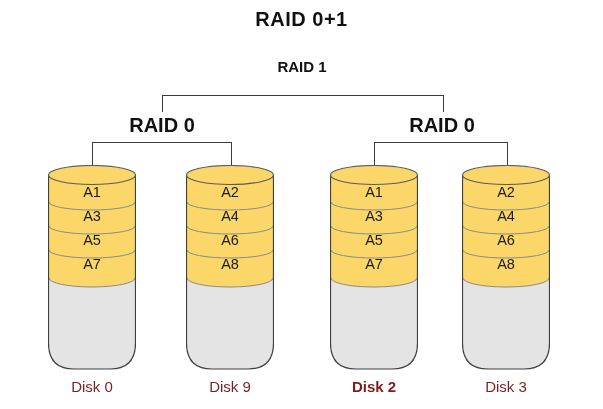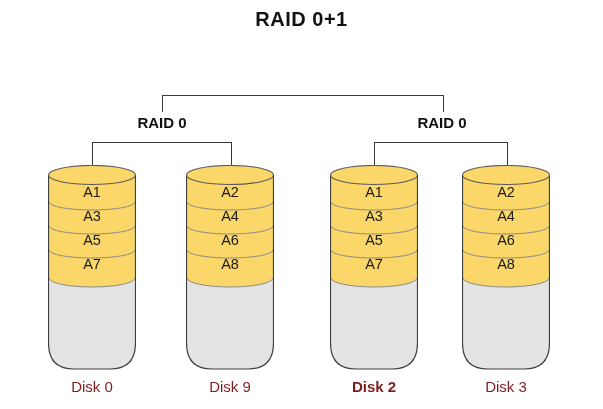--- a/index.html
+++ b/index.html
@@ -33,21 +33,21 @@
     border-left: 1px solid #3a3a3a;
     border-right: 1px solid #3a3a3a;
   }
   .bracket.top    { left: 162px; top: 95px;  width: 280px; height: 16px; }
   .bracket.groupL { left: 92px;  top: 142px; width: 138px; height: 28px; }
   .bracket.groupR { left: 374px; top: 142px; width: 132px; height: 28px; }
   .raid0-label {
     position: absolute;
     top: 114px; width: 100px;
     text-align: center;
-    font-size: 15px;
+    font-size: 20px;
     font-weight: bold;
     background: #ffffff;
   }
   .raid0-label.left  { left: 112px; }
   .raid0-label.right { left: 392px; }
   .disk {
     position: absolute;
     top: 165px;
     width: 100px;
     height: 206px;
@@ -76,20 +76,21 @@
   .disk-label.d2 { left: 330px; font-weight: bold; }
   .disk-label.d3 { left: 462px; }
 </style>
 </head>
 <body>
 
 <div class="stage">
 
   <div class="title">RAID 0+1</div>
 
+  <div class="raid1-label">RAID 1</div>
 
   <div class="bracket top"></div>
 
   <div class="raid0-label left">RAID 0</div>
   <div class="raid0-label right">RAID 0</div>
 
   <div class="bracket groupL"></div>
   <div class="bracket groupR"></div>
 
   <div class="disk d0">

